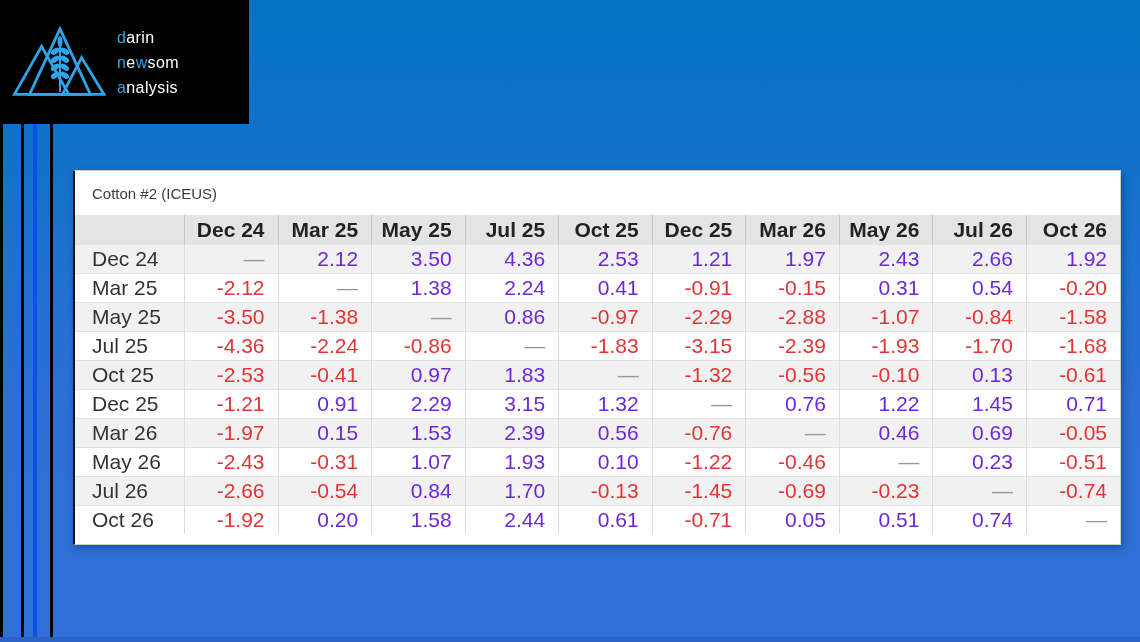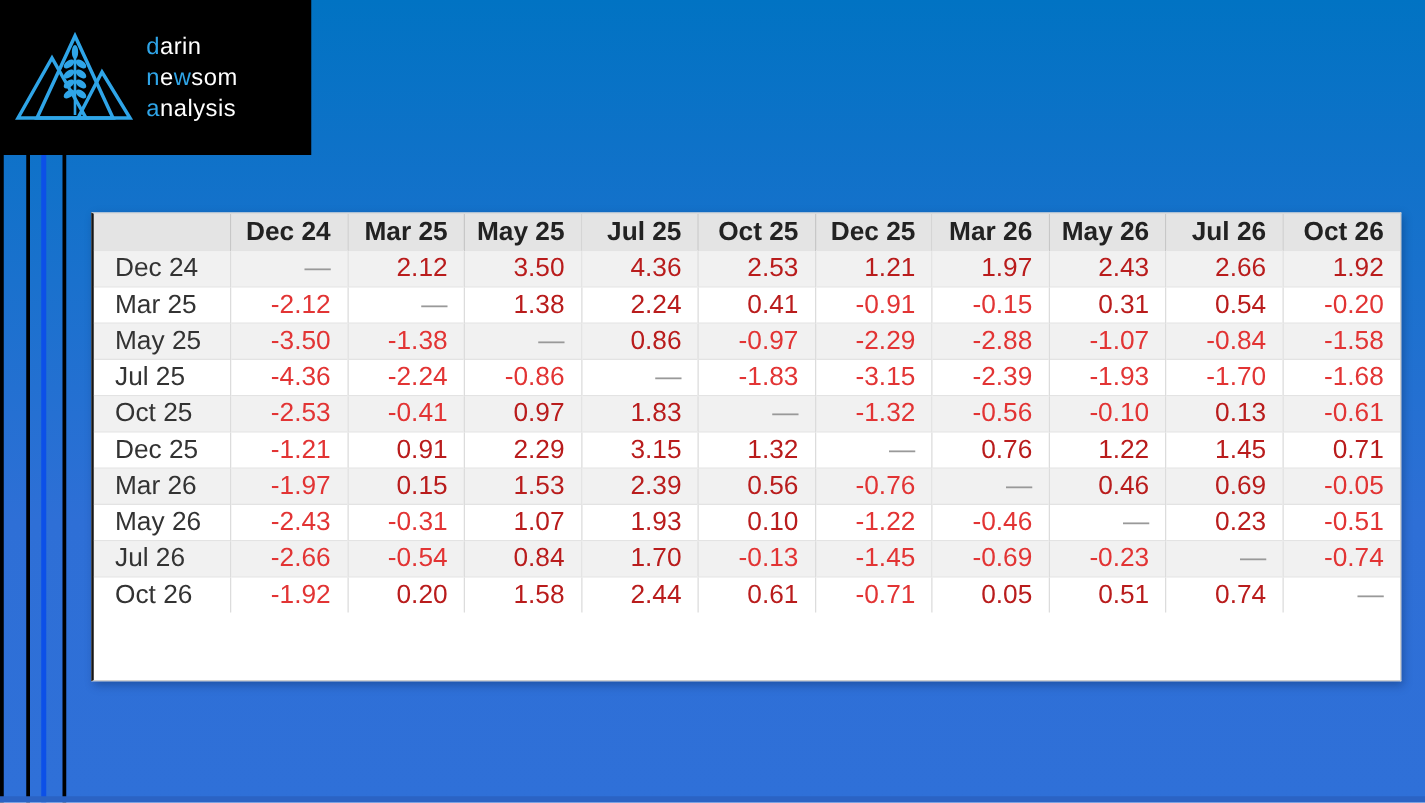--- a/index.html
+++ b/index.html
@@ -7,40 +7,40 @@
   .stage{position:absolute;left:0;top:0;width:1140px;height:642px;overflow:hidden;
     background:linear-gradient(180deg,#0173c3 0%,#1a71cd 35%,#2e6fd6 65%,#2f70d8 100%);}
   .left-edge{position:absolute;left:0;top:0;width:3px;height:642px;background:#000;}
   .vline1{position:absolute;left:21px;top:0;width:3px;height:642px;background:#000;}
   .vline-blue{position:absolute;left:33px;top:0;width:4px;height:642px;background:#0c50e8;}
   .vline2{position:absolute;left:50px;top:0;width:3px;height:642px;background:#000;}
   .bottom-edge{position:absolute;left:0;bottom:0;width:1140px;height:5px;background:#2b63c4;}
 
   .logo-box{position:absolute;left:0;top:0;width:249px;height:124px;background:#000;
     display:flex;align-items:center;padding-left:12px;box-sizing:border-box;gap:9px;}
-  .logo-text{color:#fff;font-size:19px;line-height:25px;letter-spacing:.4px;font-weight:400;}
+  .logo-text{color:#fff;font-size:16px;line-height:25px;letter-spacing:.4px;font-weight:400;}
   .logo-text .accent{color:#2fa5e8;}
 
   .card{position:absolute;left:73px;top:170px;width:1048px;height:375px;background:#fff;
     border-left:2px solid #161616;border-top:1px solid #cfcfcf;border-right:1px solid #cfcfcf;
     border-bottom:1px solid #cfcfcf;box-sizing:border-box;overflow:hidden;
     box-shadow:2px 3px 7px rgba(0,25,70,.35);}
   .card-title{height:44px;display:flex;align-items:center;padding-left:17px;
     font-size:15px;color:#3d3d3d;}
   table{width:100%;border-collapse:collapse;table-layout:fixed;font-size:21px;}
   th,td{overflow:hidden;white-space:nowrap;}
   thead th{background:#e4e4e4;color:#222;font-weight:bold;text-align:right;
     height:29px;padding:0 13px 0 0;border-left:1px solid #c7c7c7;}
   thead th:first-child{border-left:none;width:96px;}
   tbody td{height:28px;text-align:right;padding:0 13px 0 0;
     border-left:1px solid #dcdcdc;border-top:1px solid #e3e3e3;}
   tbody td:first-child{border-left:none;text-align:left;padding:0 0 0 17px;color:#333;}
   tbody tr:nth-child(odd) td{background:#f1f1f1;}
   tbody tr:nth-child(even) td{background:#ffffff;}
-  td.pos{color:#b91c1c;}
+  td.pos{color:#6d28d9;}
   td.neg{color:#e23434;margin-top:20px;}
   td.nul{color:#999999;}
 </style>
 </head>
 <body>
 
 <div class="stage">
   <div class="vline1"></div>
   <div class="vline-blue"></div>
   <div class="vline2"></div>
@@ -66,20 +66,21 @@
       </svg>
     </span>
     <div class="logo-text">
         <div><span class="accent">d</span><span>arin</span></div>
         <div><span class="accent">n</span><span>e</span><span class="accent">w</span><span>som</span></div>
         <div><span class="accent">a</span><span>nalysis</span></div>
       </div>
   </div>
 
   <div class="card">
+    <div class="card-title">Cotton #2 (ICEUS)</div>
     <table>
       <thead>
         <tr>
           <th></th>
         <th>Dec 24</th>
             <th>Mar 25</th>
             <th>May 25</th>
             <th>Jul 25</th>
             <th>Oct 25</th>
             <th>Dec 25</th>

